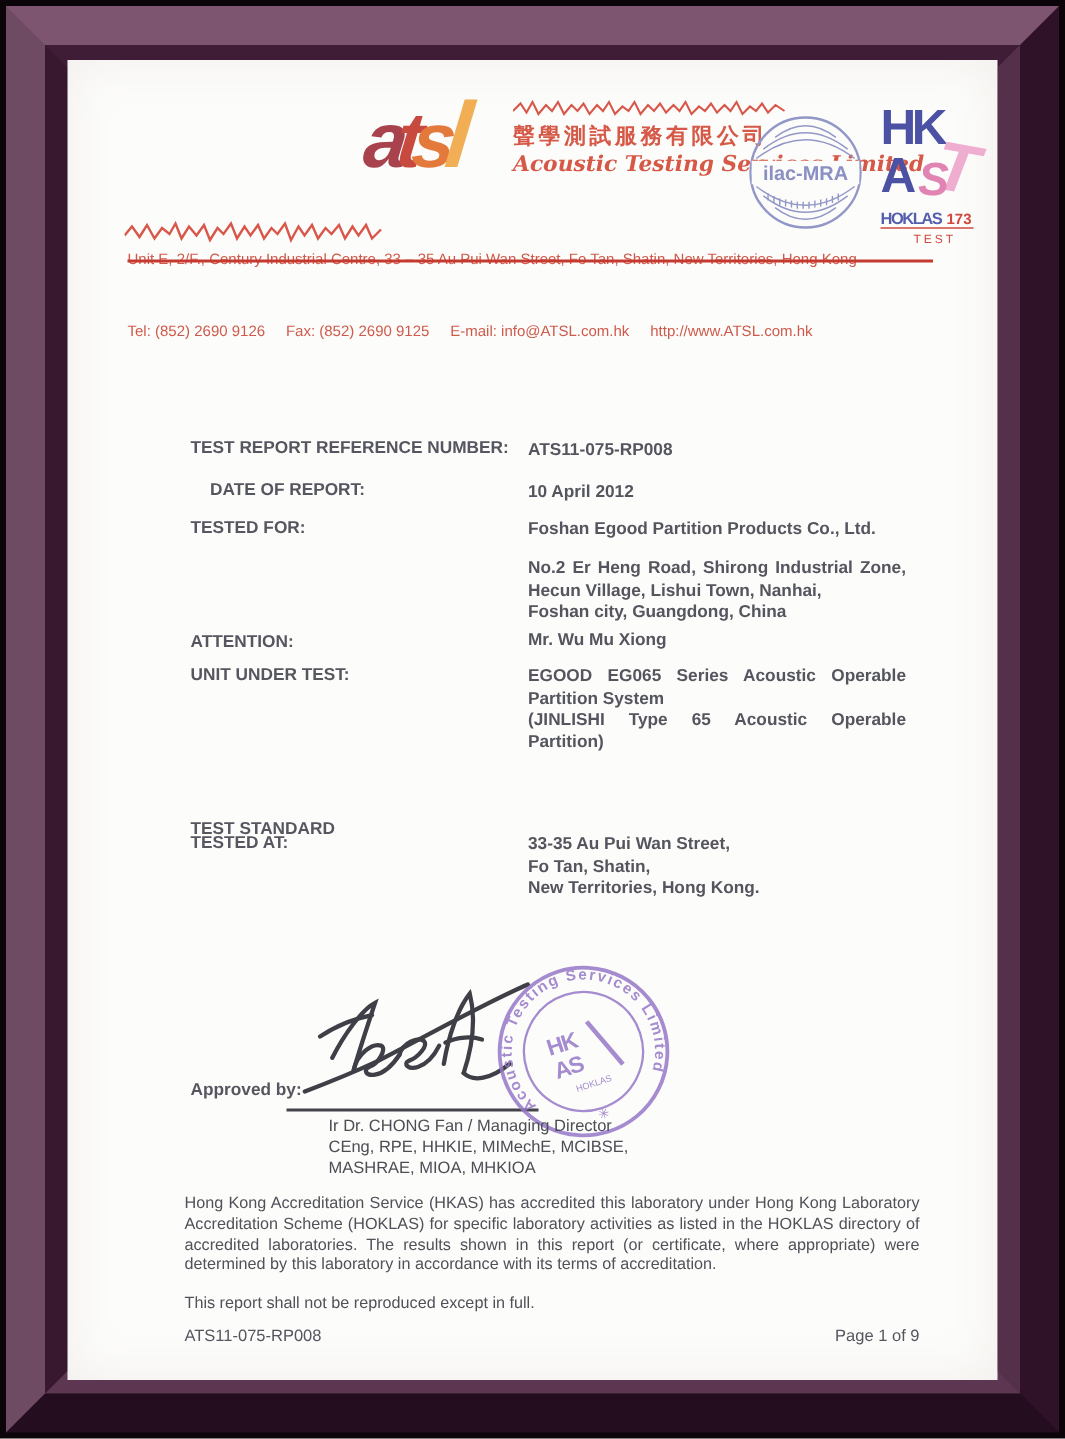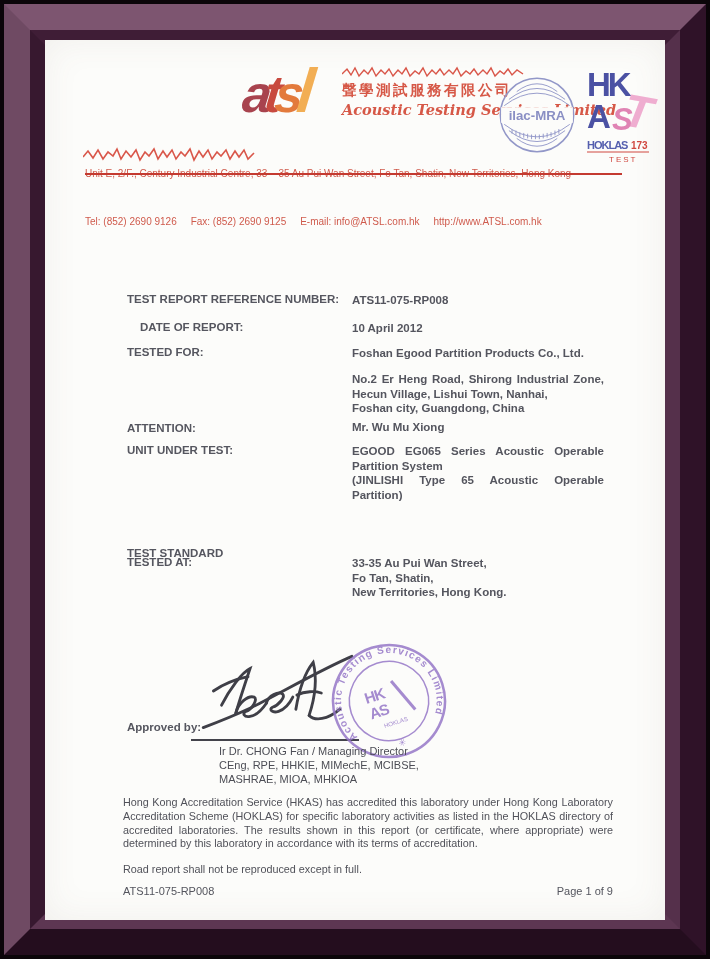--- a/index.html
+++ b/index.html
@@ -211,19 +211,19 @@
     </g>
   </svg>
 
   <div class="abs name-block">
     <div>Ir Dr. CHONG Fan / Managing Director</div>
     <div>CEng, RPE, HHKIE, MIMechE, MCIBSE,</div>
     <div>MASHRAE, MIOA, MHKIOA</div>
   </div>
 
   <div class="abs foot-para jp">Hong Kong Accreditation Service (HKAS) has accredited this laboratory under Hong Kong Laboratory Accreditation Scheme (HOKLAS) for specific laboratory activities as listed in the HOKLAS directory of accredited laboratories. The results shown in this report (or certificate, where appropriate) were determined by this laboratory in accordance with its terms of accreditation.</div>
-  <div class="abs foot-note">Road report shall not be reproduced except in full.</div>
+  <div class="abs foot-note">This report shall not be reproduced except in full.</div>
   <div class="abs foot-row">
     <span>ATS11-075-RP008</span>
     <span>Page 1 of 9</span>
   </div>
 
 </div>
 
 </body></html>

